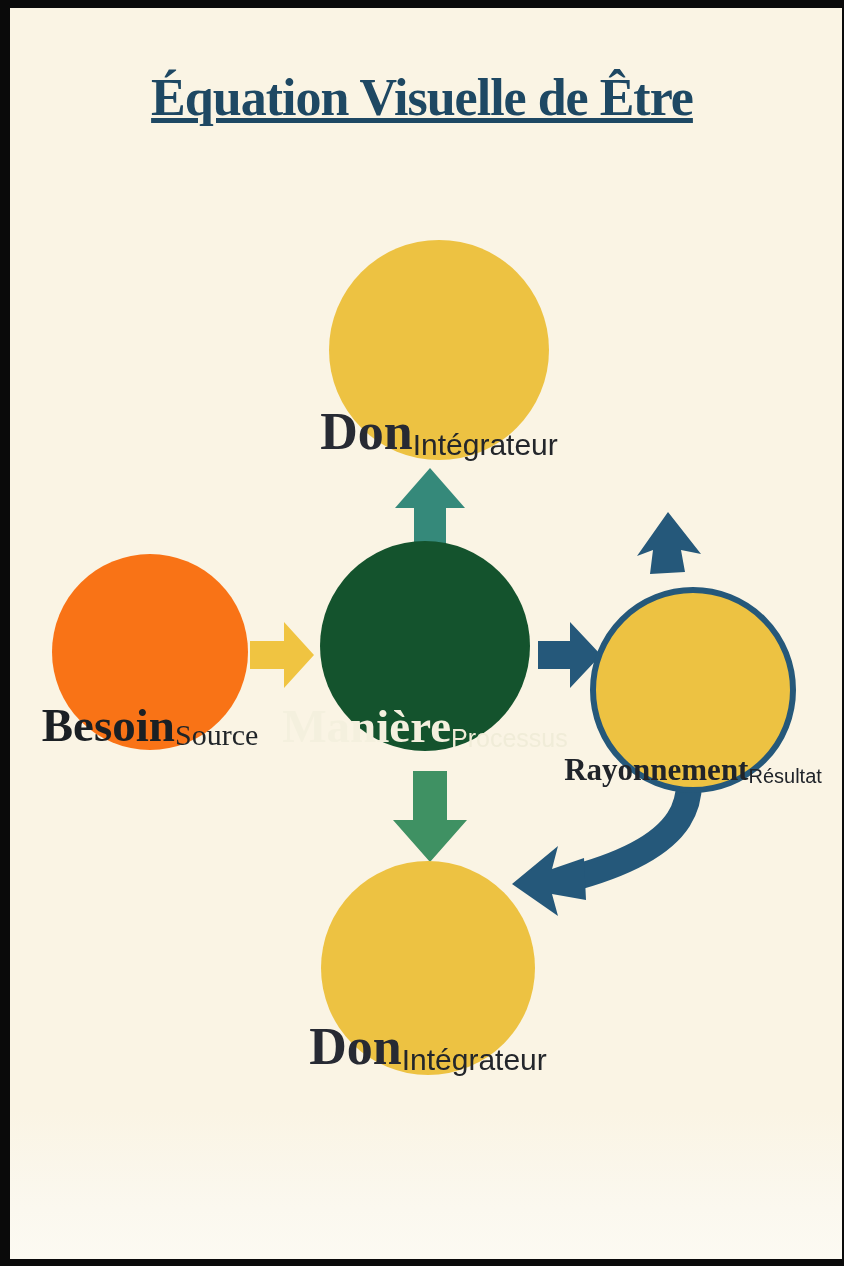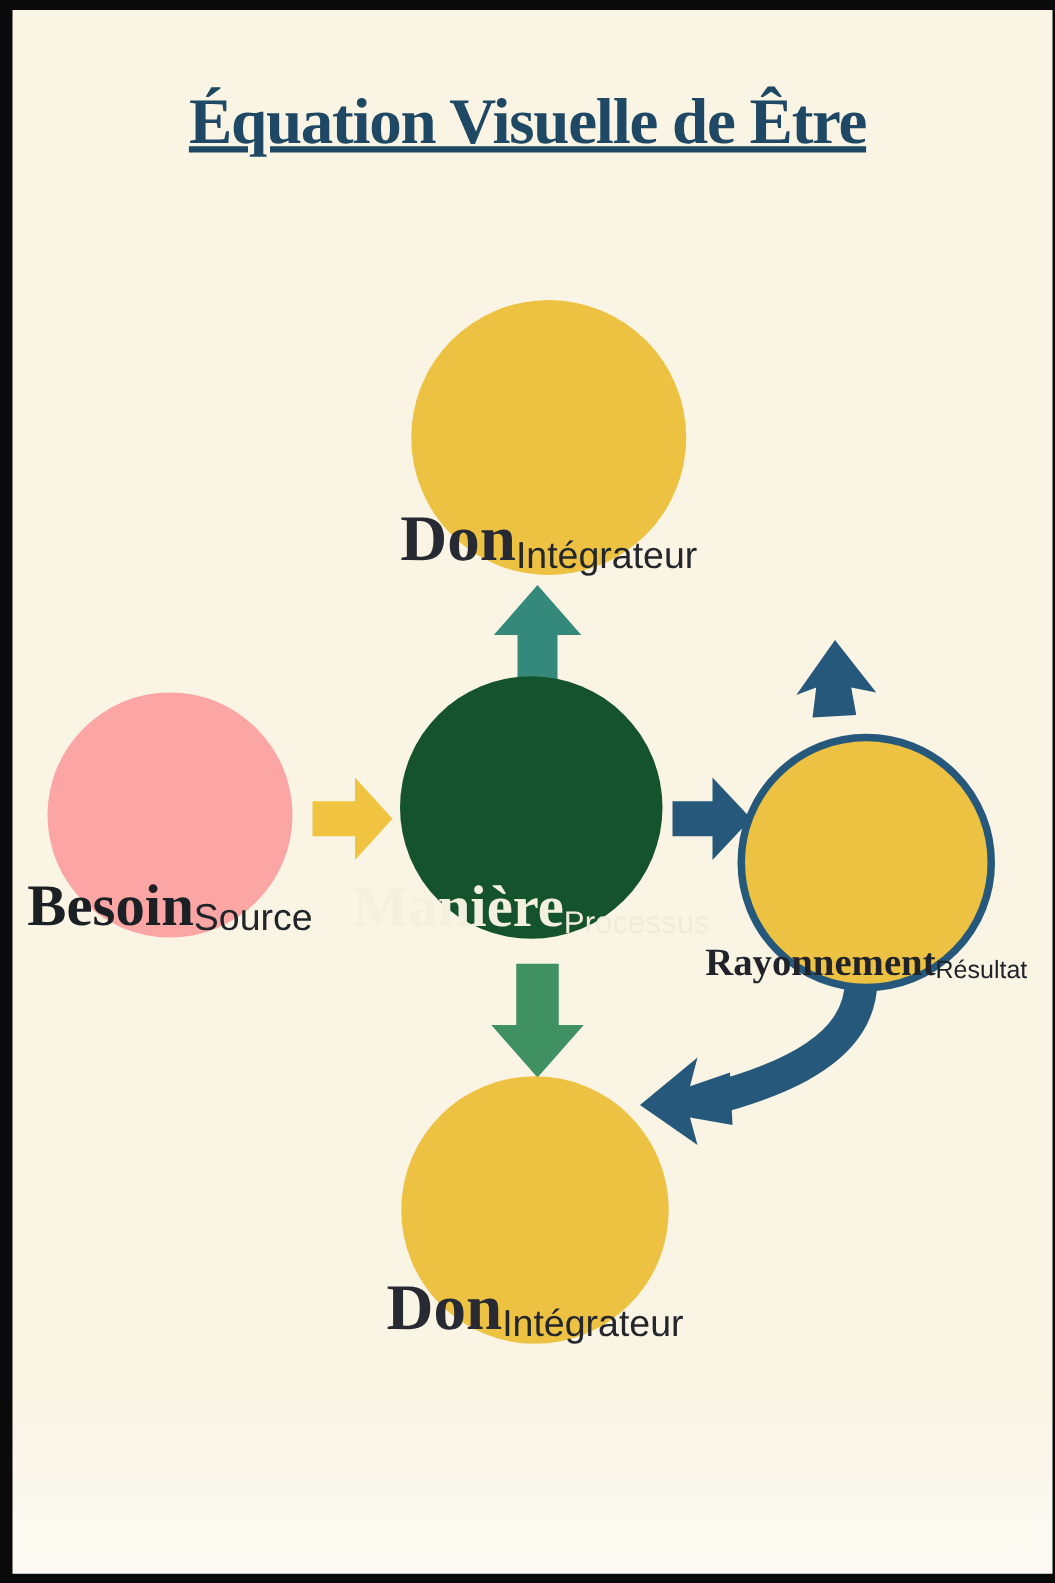--- a/index.html
+++ b/index.html
@@ -65,25 +65,25 @@
   }
   
   #node-don-top {
     left: 329px; top: 240px; width: 220px; height: 220px;
     background: #edc242;
   }
   #node-don-top .big    { font-size: 52px; color: #272a33; }
   #node-don-top .small  { font-size: 30px; color: #23262b; }
   
   #node-besoin {
-    left: 38px; top: 554px; width: 196px; height: 196px;
-    background: #fca5a5;
+    left: 52px; top: 554px; width: 196px; height: 196px;
+    background: #f97316;
   }
   #node-besoin .big   { font-size: 47px; color: #1b2024; }
-  #node-besoin .small { font-size: 30px; color: #1f2428; }
+  #node-besoin .small { font-size: 30px; color: #1f2428; font-family: Liberation Serif, serif; }
   
   #node-maniere {
     left: 320px; top: 541px; width: 210px; height: 210px;
     background: #14532d;
   }
   #node-maniere .big   { font-size: 47px; color: #f4f0de; }
   #node-maniere .small { font-size: 25px; color: #f0ecd8; }
   
   #node-rayonnement {
     left: 590px; top: 587px; width: 206px; height: 206px;

